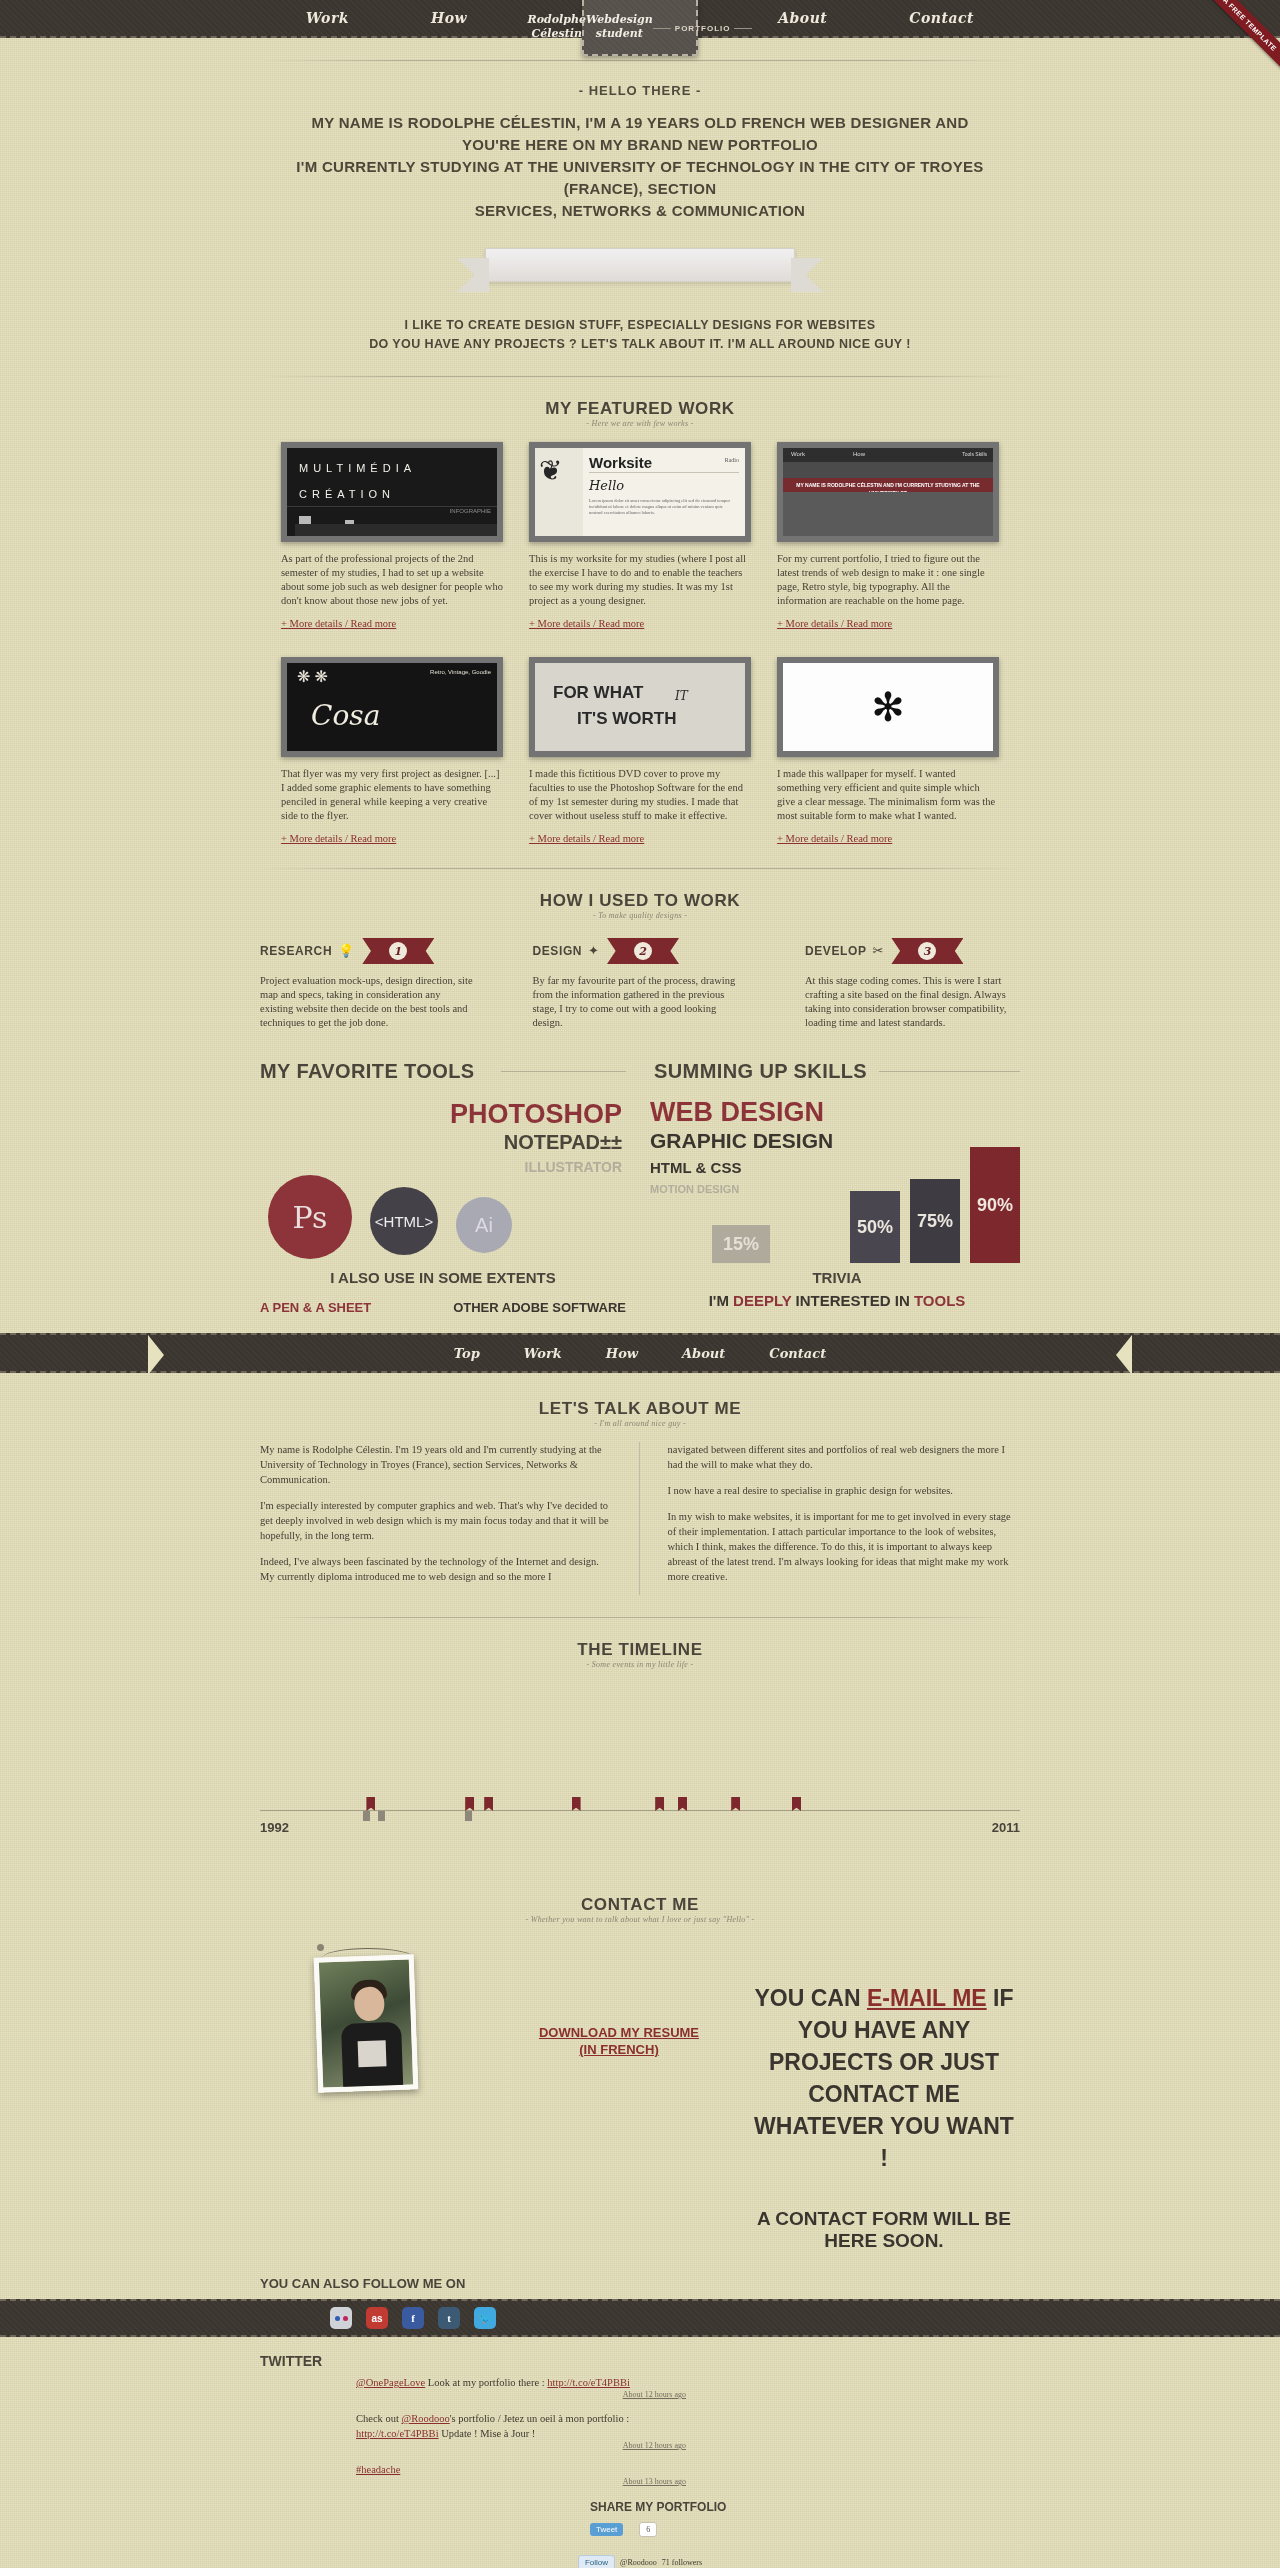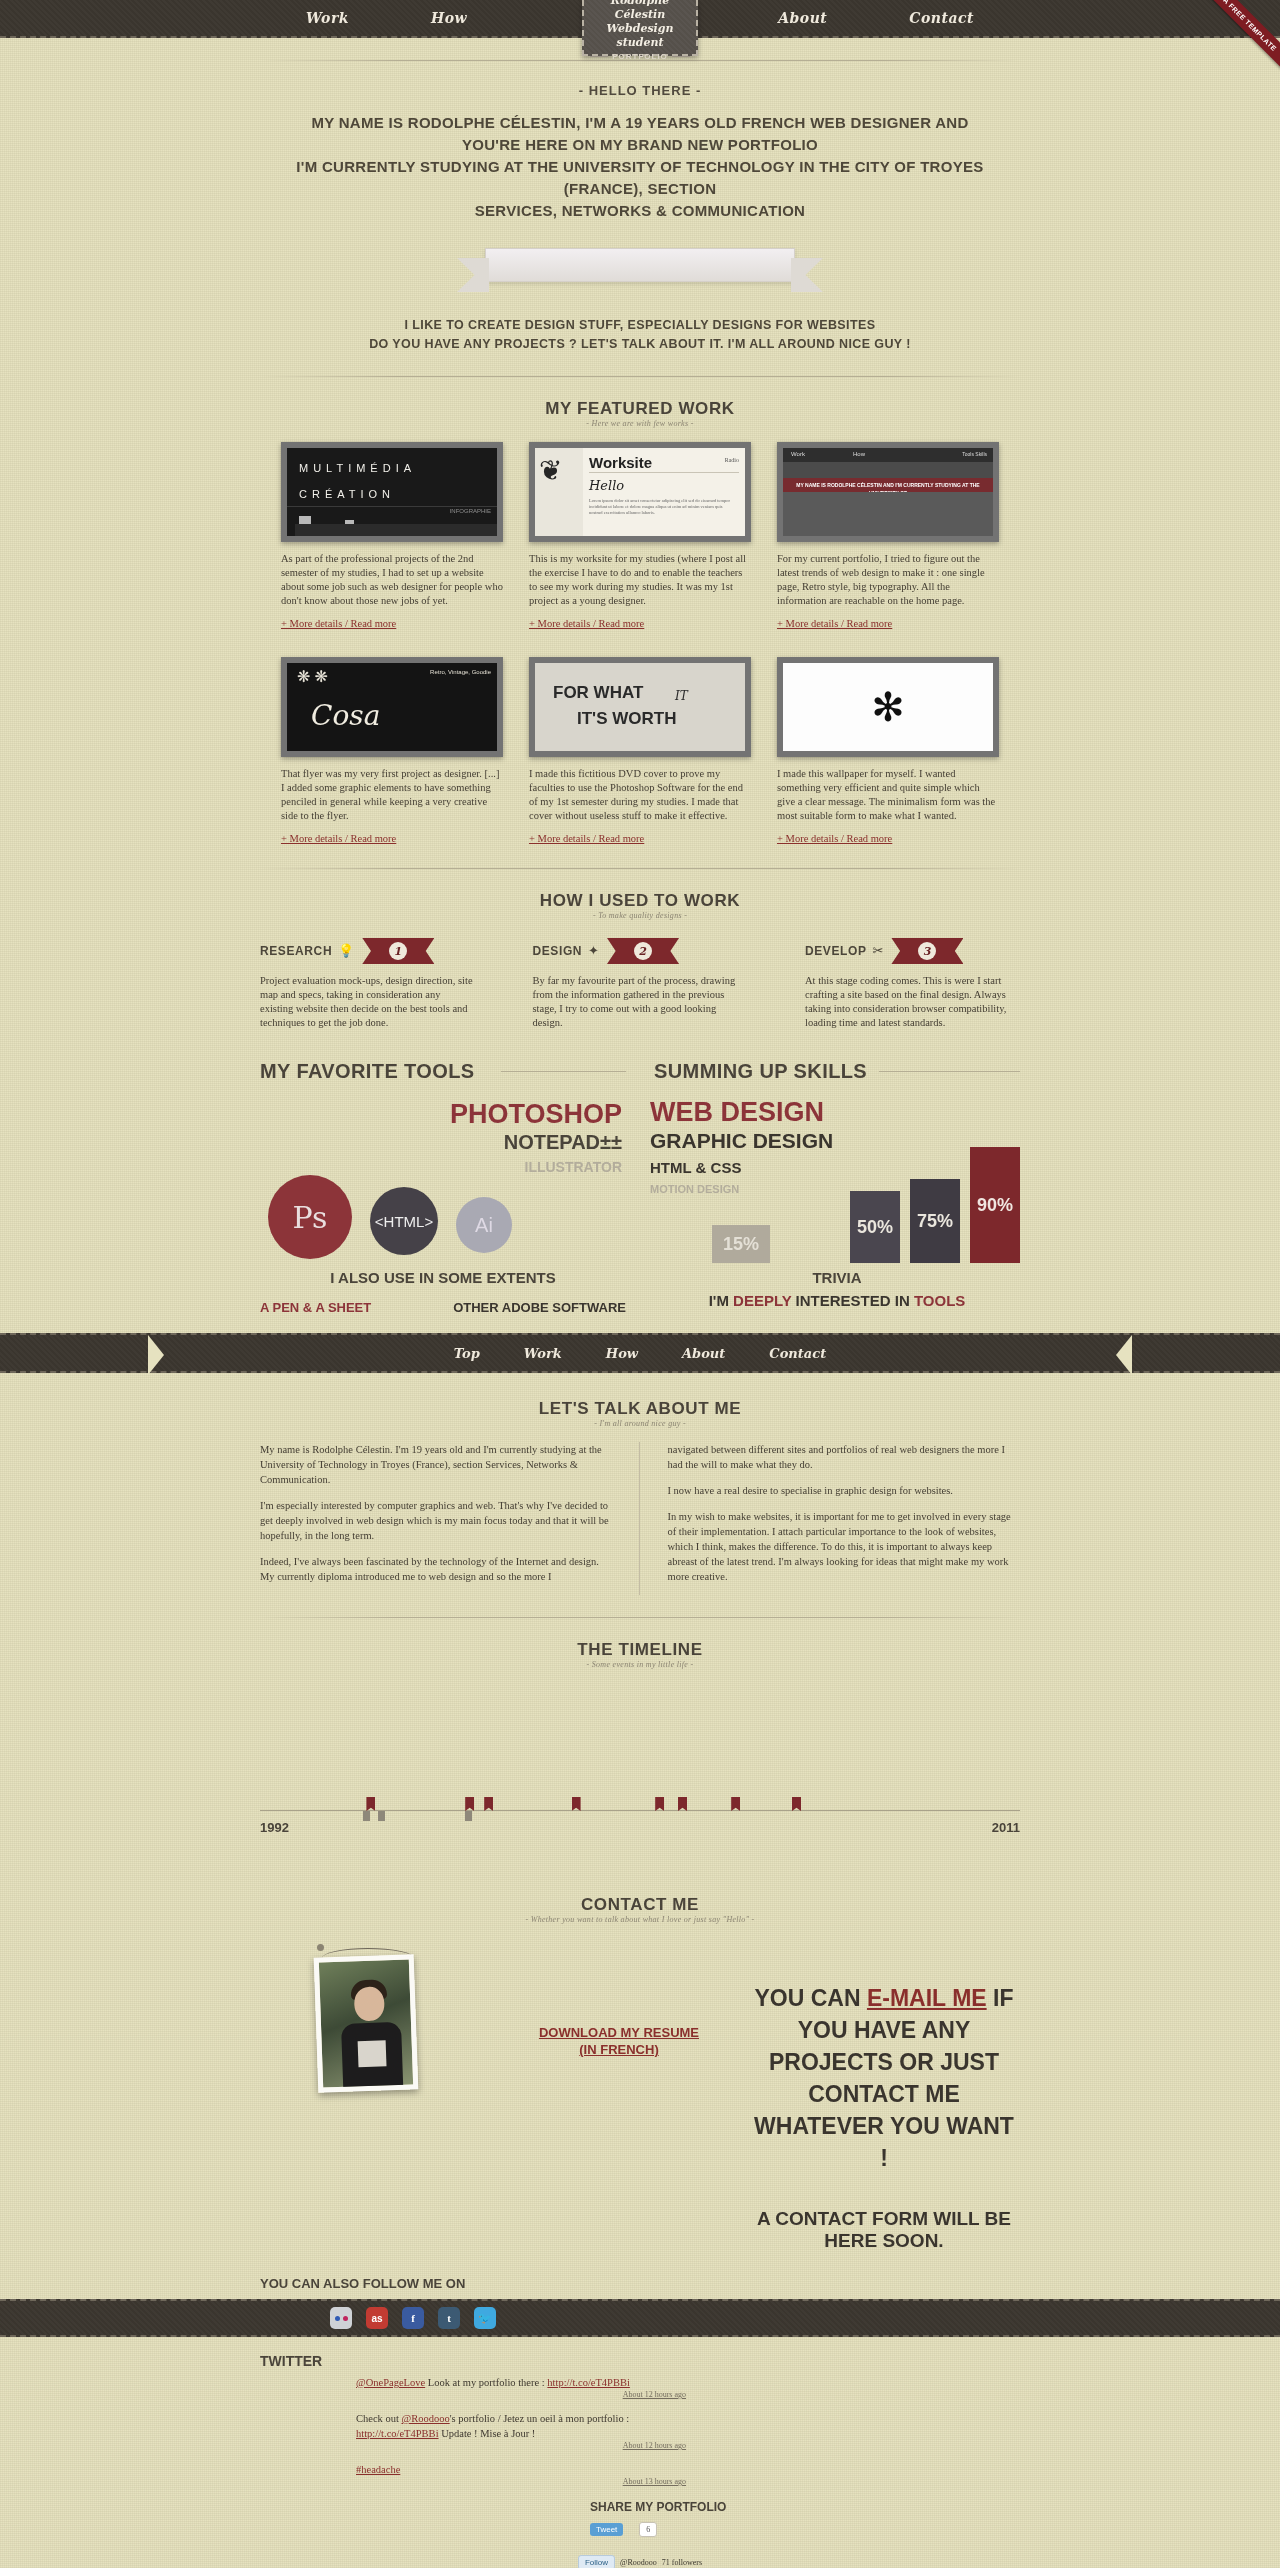--- a/index.html
+++ b/index.html
@@ -33,21 +33,21 @@
     padding: 0 6px;
   }
   .nav-gap { width: 116px; }
   .logo-block {
     position: absolute; left: 50%; transform: translateX(-50%); top: 0;
     width: 116px; height: 56px;
     background: #55504a;
     background-image: repeating-linear-gradient(45deg, rgba(255,255,255,0.03) 0 2px, transparent 2px 4px);
     border: 2px dashed #b9b2a4;
     border-top: none;
-    display: flex; flex-direction: column; align-items: center; justify-content: center;
+    display: flex; flex-direction: row; align-items: center; justify-content: center;
     z-index: 20;
     box-shadow: 0 2px 5px rgba(0,0,0,.35);
   }
   .logo-l1, .logo-l2 {
     font-family: "DejaVu Serif", serif; font-style: italic; font-weight: bold;
     color: #f3eee3; font-size: 11px; line-height: 14px; text-align: center;
   }
   .logo-sub {
     font-family: "Liberation Sans Narrow","Liberation Sans", sans-serif;
     font-weight: bold; font-size: 8px; letter-spacing: 1px;

